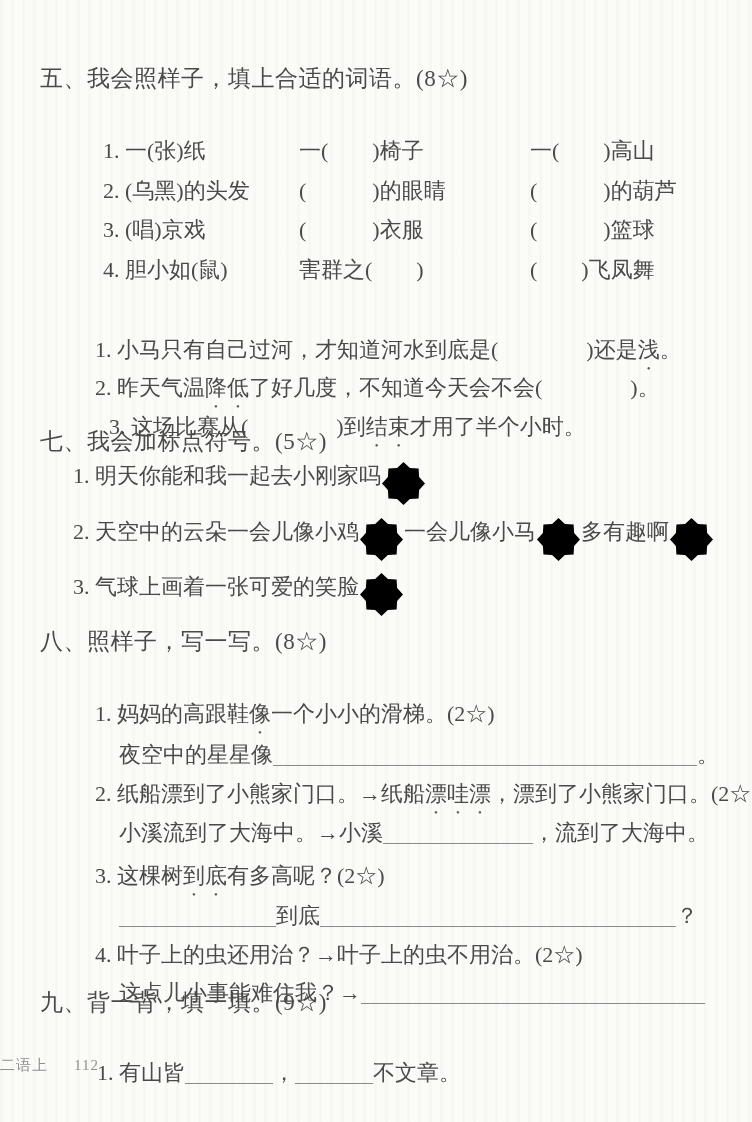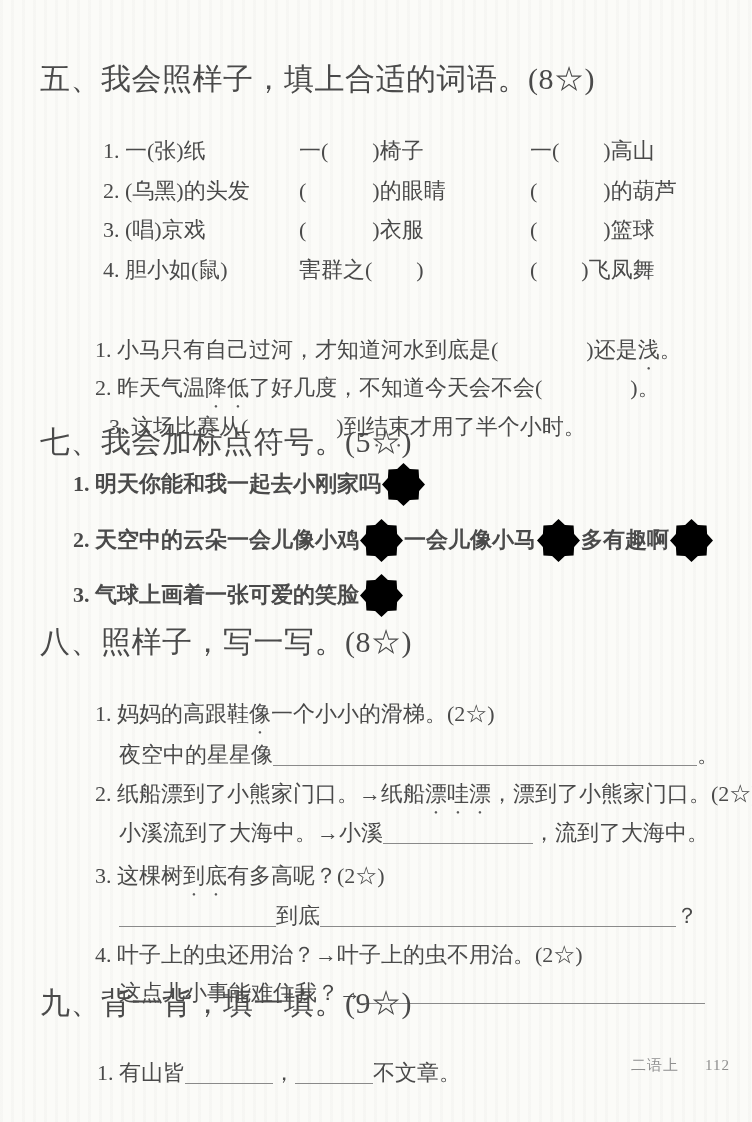--- a/index.html
+++ b/index.html
@@ -12,54 +12,52 @@
     color:#4a4a4a;
     overflow:hidden;
   }
   .line{
     position:absolute;
     font-size:22px;
     line-height:30px;
     white-space:pre;
   }
   .heading{
-    font-size:30px;
+    font-size:23px;
     letter-spacing:0.5px;
   }
   .cell{display:inline-block;vertical-align:top;}
   .c1{width:196px;}
   .c2{width:231px;font-family:Liberation Serif, serif;}
   .em{
     -webkit-text-emphasis:filled dot #5a5a5a;
     -webkit-text-emphasis-position:under right;
     text-emphasis:filled dot #5a5a5a;
     text-emphasis-position:under right;
   }
   .blank{
     display:inline-block;
     border-bottom:1px solid #8a8a8a;
     height:22px;
     vertical-align:-4px;
   }
   .flexline{
     display:flex;
-    align-items:center;
     height:46px;
-    font-weight:bold;
   }
   .burst{
     width:45px;height:45px;
     flex:0 0 auto;
     display:inline-block;
   }
   .footer{
     position:absolute;
     top:1056px;left:0;
     width:730px;
-    text-align:right;
+    text-align:left;
     font-size:15px;
     color:#8f8f8f;
     letter-spacing:1px;
   }
   .footer .pgnum{margin-left:26px;}
 </style>
 </head>
 <body>
 
 <svg width="0" height="0" style="position:absolute">

